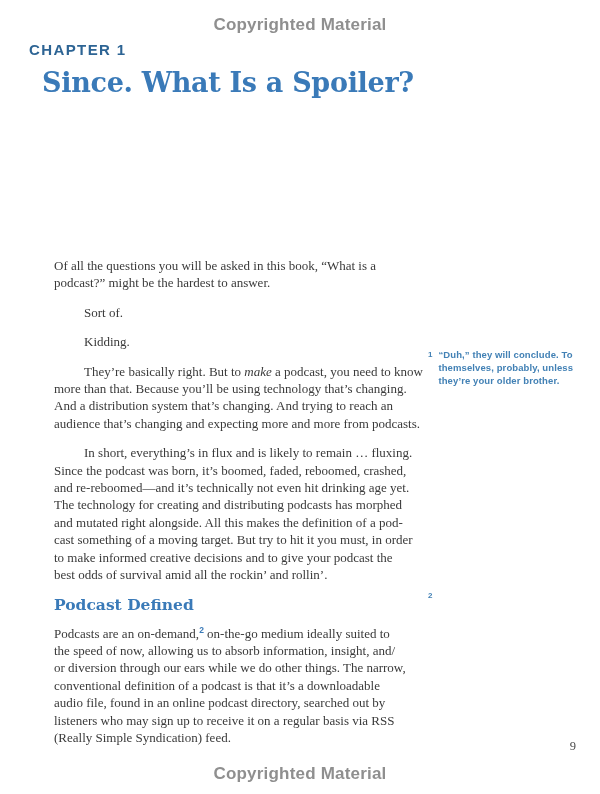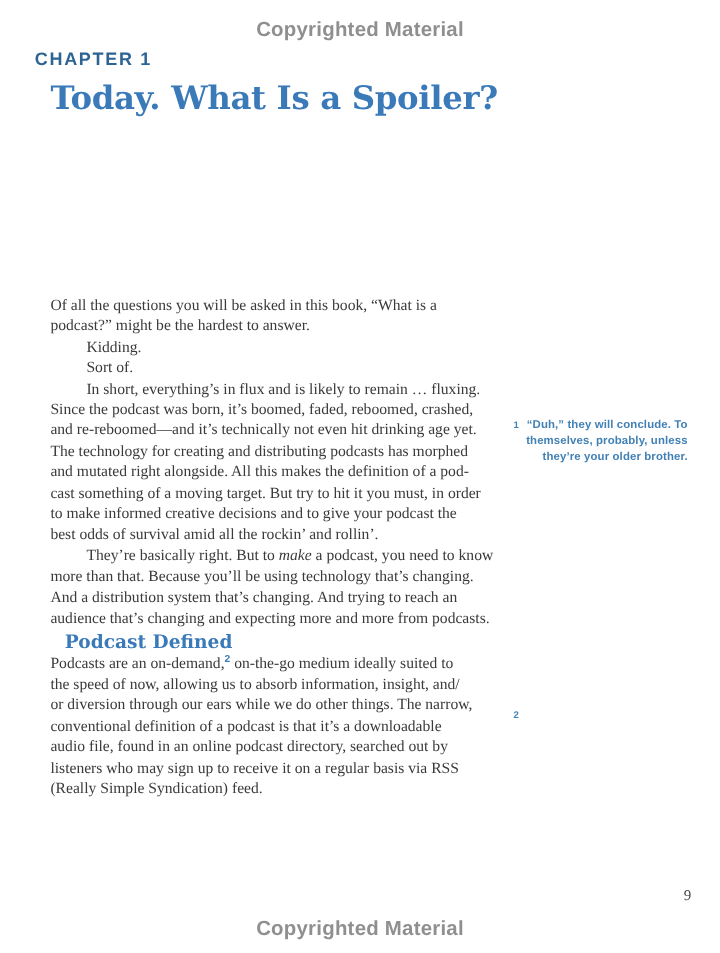--- a/index.html
+++ b/index.html
@@ -56,21 +56,21 @@
   .body-col {
     position: absolute;
     left: 42px;
     top: 245px;
     width: 400px;
     font-size: 13px;
     line-height: 17.4px;
     color: #3a3a3a;
   }
   .body-col p {
-    margin: 0;
+    margin: 12px;
     white-space: pre;
   }
   .body-col p.indent { text-indent: 30px; }
 
   .section-heading {
     margin: 2px 0 1px 12px;
     font-family: "DejaVu Serif", serif;
     font-size: 15.5px;
     font-weight: 700;
     line-height: 17px;
@@ -99,21 +99,20 @@
   .margin-note .note-num {
     flex: 0 0 auto;
     font-size: 8px;
     line-height: 13.2px;
   }
   .margin-note .note-text {
     font-size: 9.5px;
     line-height: 13.2px;
     letter-spacing: 0.1px;
     white-space: pre;
-    text-align: right;
   }
   .margin-note.note-1 { top: 348px; }
   .margin-note.note-2 { top: 589px; }
 
   .page-number {
     position: absolute;
     top: 739px;
     right: 24px;
     font-size: 12.5px;
     color: #4a4a4a;
@@ -121,39 +120,39 @@
 </style>
 </head>
 <body>
 
 <div class="page">
 
   <div class="watermark top">Copyrighted Material</div>
 
   <div class="chapter-label">CHAPTER 1</div>
 
-  <h1 class="chapter-title"><span>Today. What </span><span class="t-italic">Is</span><span> a Spoiler?</span></h1>
+  <h1 class="chapter-title"><span>Since. What </span><span class="t-italic">Is</span><span> a Spoiler?</span></h1>
 
   <div class="body-col">
     <p>Of all the questions you will be asked in this book, “What is a
 podcast?” might be the hardest to answer.</p>
+    <p class="indent">Sort of.</p>
     <p class="indent">Kidding.</p>
-    <p class="indent">Sort of.</p>
+    <p class="indent"><span>They’re basically right. But to </span><em>make</em><span> a podcast, you need to know
+more than that. Because you’ll be using technology that’s changing.
+And a distribution system that’s changing. And trying to reach an
+audience that’s changing and expecting more and more from podcasts.</span></p>
     <p class="indent">In short, everything’s in flux and is likely to remain … fluxing.
 Since the podcast was born, it’s boomed, faded, reboomed, crashed,
 and re-reboomed—and it’s technically not even hit drinking age yet.
 The technology for creating and distributing podcasts has morphed
 and mutated right alongside. All this makes the definition of a pod-
 cast something of a moving target. But try to hit it you must, in order
 to make informed creative decisions and to give your podcast the
 best odds of survival amid all the rockin’ and rollin’.</p>
-    <p class="indent"><span>They’re basically right. But to </span><em>make</em><span> a podcast, you need to know
-more than that. Because you’ll be using technology that’s changing.
-And a distribution system that’s changing. And trying to reach an
-audience that’s changing and expecting more and more from podcasts.</span></p>
     <h2 class="section-heading">Podcast Defined</h2>
     <p><span>Podcasts are an on-demand,</span><span class="fn-sup">2</span><span> on-the-go medium ideally suited to
 the speed of now, allowing us to absorb information, insight, and/
 or diversion through our ears while we do other things. The narrow,
 conventional definition of a podcast is that it’s a downloadable
 audio file, found in an online podcast directory, searched out by
 listeners who may sign up to receive it on a regular basis via RSS
 (Really Simple Syndication) feed.</span></p>
   </div>
 

